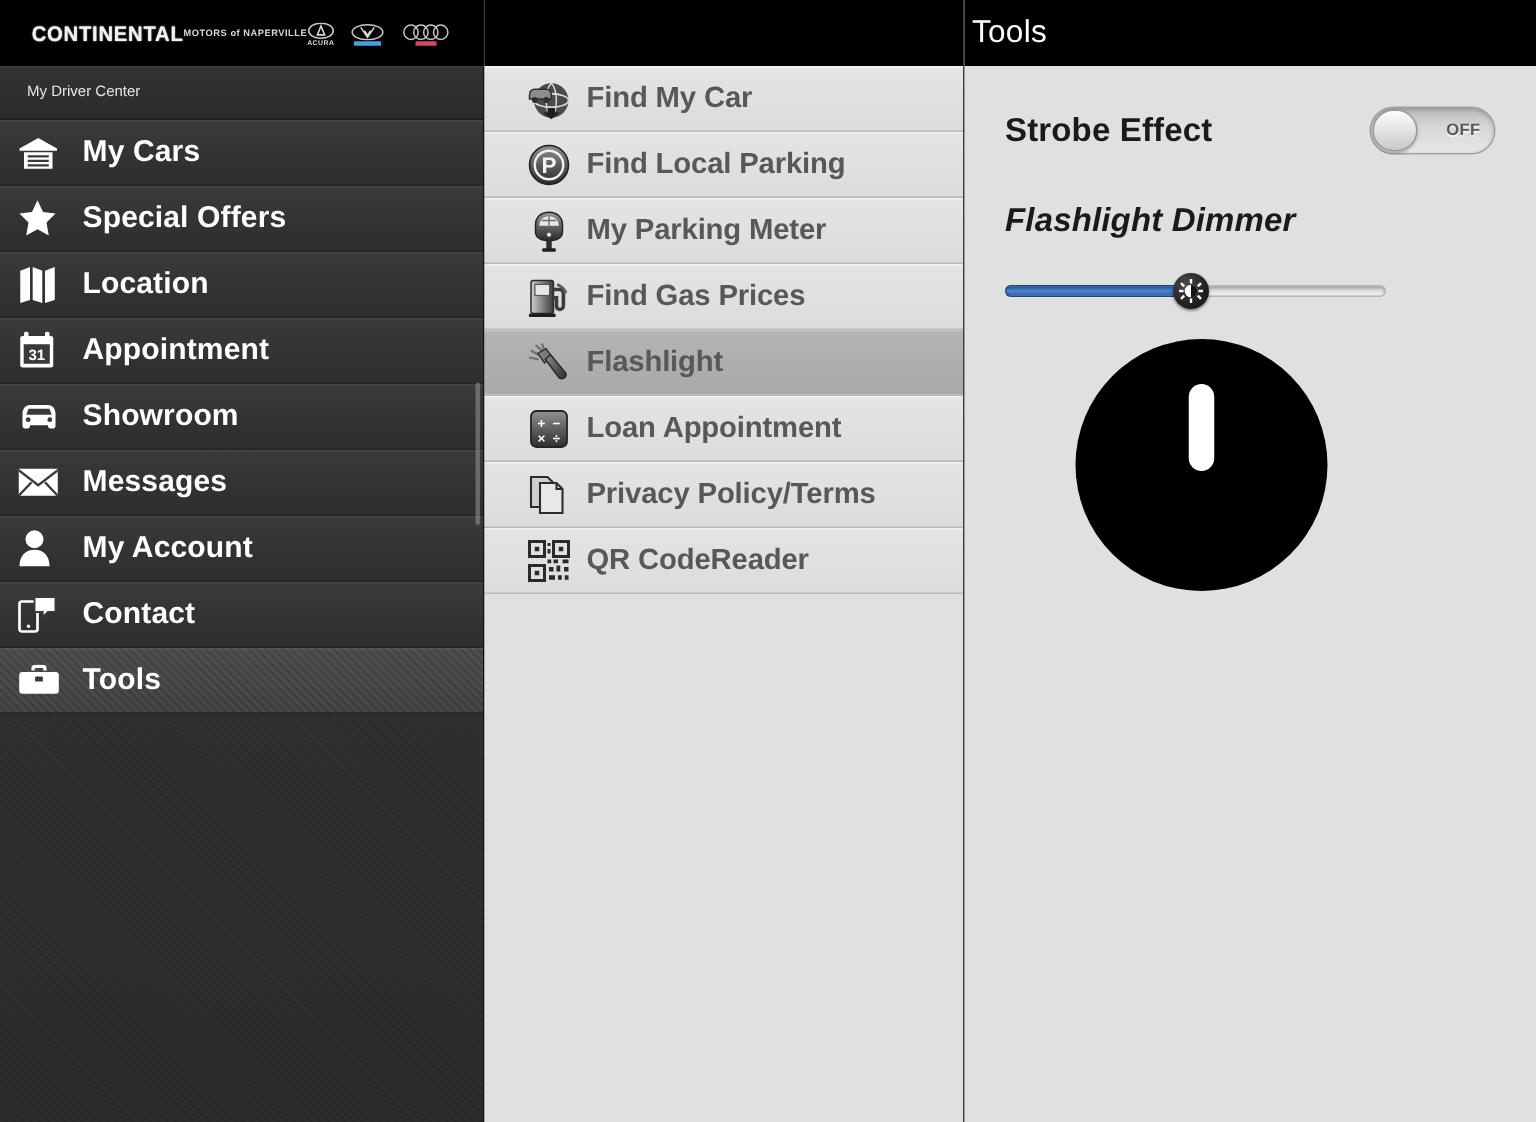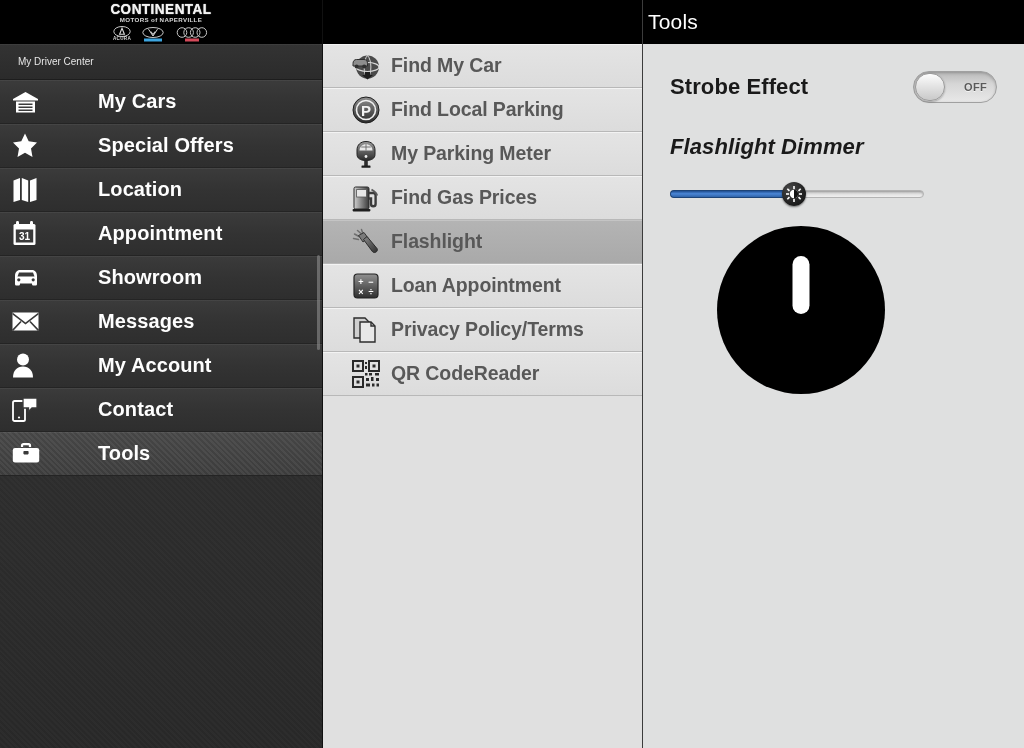--- a/index.html
+++ b/index.html
@@ -18,21 +18,21 @@
     background:
       repeating-linear-gradient(45deg,
         rgba(255,255,255,0.012) 0px, rgba(255,255,255,0.012) 2px,
         rgba(0,0,0,0.05) 2px, rgba(0,0,0,0.05) 4px),
       linear-gradient(to bottom, #3a3a3a 0%, #303030 55%, #2a2a2a 100%);
     flex: 0 0 323px;
     border-right: 1px solid #111;
   }
   #logo-bar {
     height: 44px; background: #000;
-    display: flex; flex-direction: column;
+    display: flex; 
     align-items: center; justify-content: center;
     padding-top: 1px;
   }
   .logo-wordmark {
     color: #f2f2f2;
     font-weight: bold;
     font-size: 13.5px;
     letter-spacing: 0.5px;
     line-height: 13px;
     font-family: "Liberation Sans", sans-serif;
@@ -87,21 +87,20 @@
     width: 34px; height: 30px;
     display: flex; align-items: center; justify-content: flex-start;
     margin-right: 9px;
     flex: 0 0 34px;
   }
   .nav-label {
     font-size: 20px;
     font-weight: bold;
     color: #fefefe;
     letter-spacing: 0.1px;
-    margin-left: 43px;
   }
   #sidebar-scrollbar {
     position: absolute; right: 2px; top: 255px;
     width: 3px; height: 95px;
     background: rgba(150,150,150,0.55);
     border-radius: 2px;
   }
 
   
   #list-panel {

